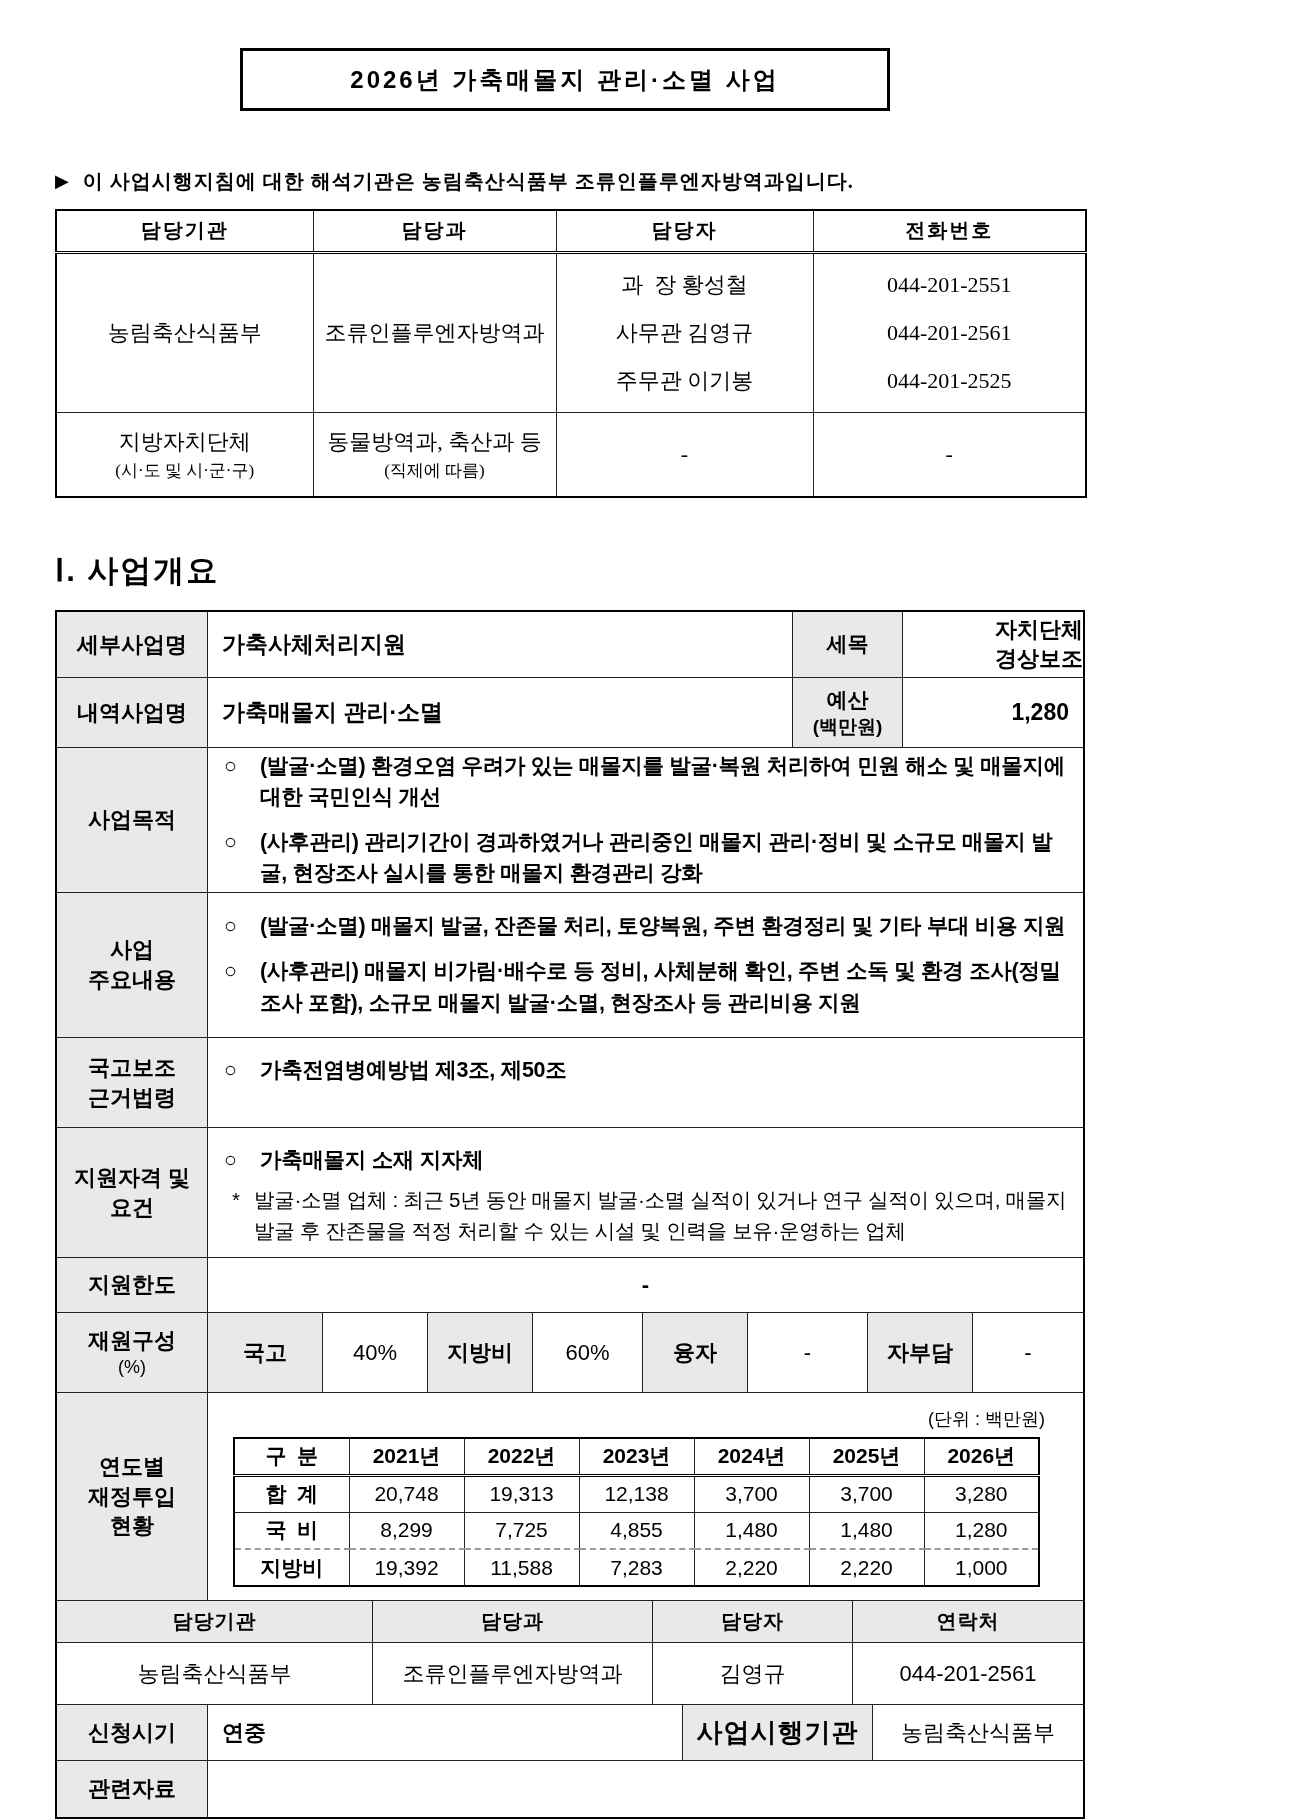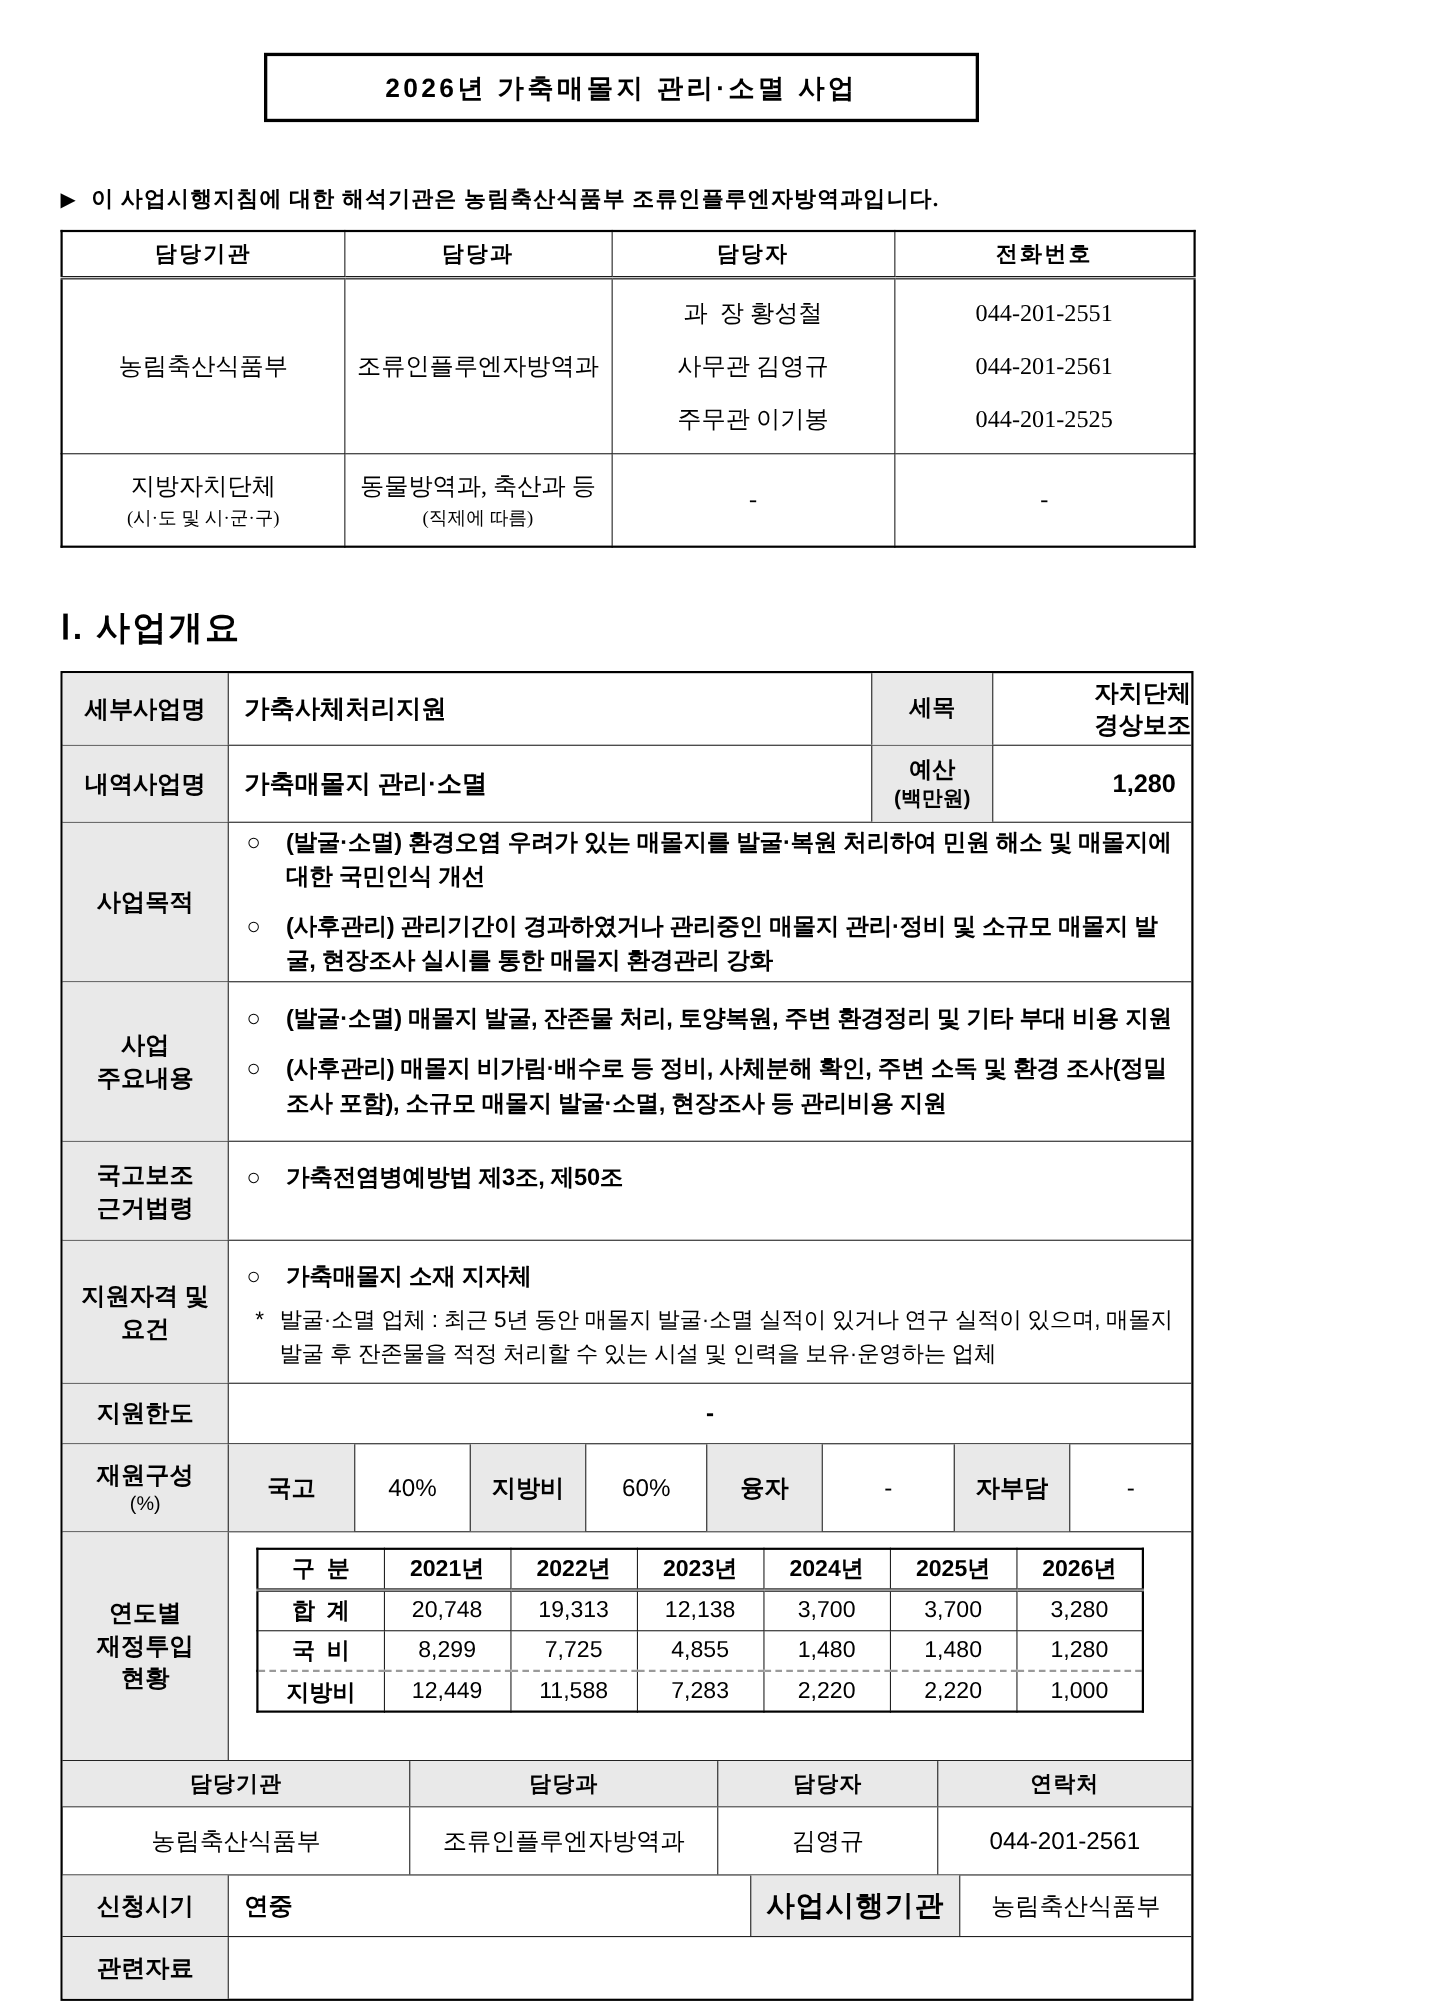--- a/index.html
+++ b/index.html
@@ -255,20 +255,21 @@
         <div class="fcell wfill">-</div>
       </div>
 
       <div class="mrow" style="height:208px;">
         <div class="mcell nb w150 gray label-cell">
           <div>연도별</div>
           <div>재정투입</div>
           <div>현황</div>
         </div>
         <div class="mcell wfill yearly-wrap">
+          <div class="unit-note">(단위 : 백만원)</div>
           <table class="ytable">
             <thead>
               <tr>
                 <th class="pre">구  분</th>
                 <th>2021년</th>
                 <th>2022년</th>
                 <th>2023년</th>
                 <th>2024년</th>
                 <th>2025년</th>
                 <th>2026년</th>
@@ -288,21 +289,21 @@
                 <td class="rowlbl pre">국  비</td>
                 <td>8,299</td>
                 <td>7,725</td>
                 <td>4,855</td>
                 <td>1,480</td>
                 <td>1,480</td>
                 <td>1,280</td>
               </tr>
               <tr class="dashed">
                 <td class="rowlbl">지방비</td>
-                <td>12,449</td>
+                <td>19,392</td>
                 <td>11,588</td>
                 <td>7,283</td>
                 <td>2,220</td>
                 <td>2,220</td>
                 <td>1,000</td>
               </tr>
             </tbody>
           </table>
         </div>
       </div>

